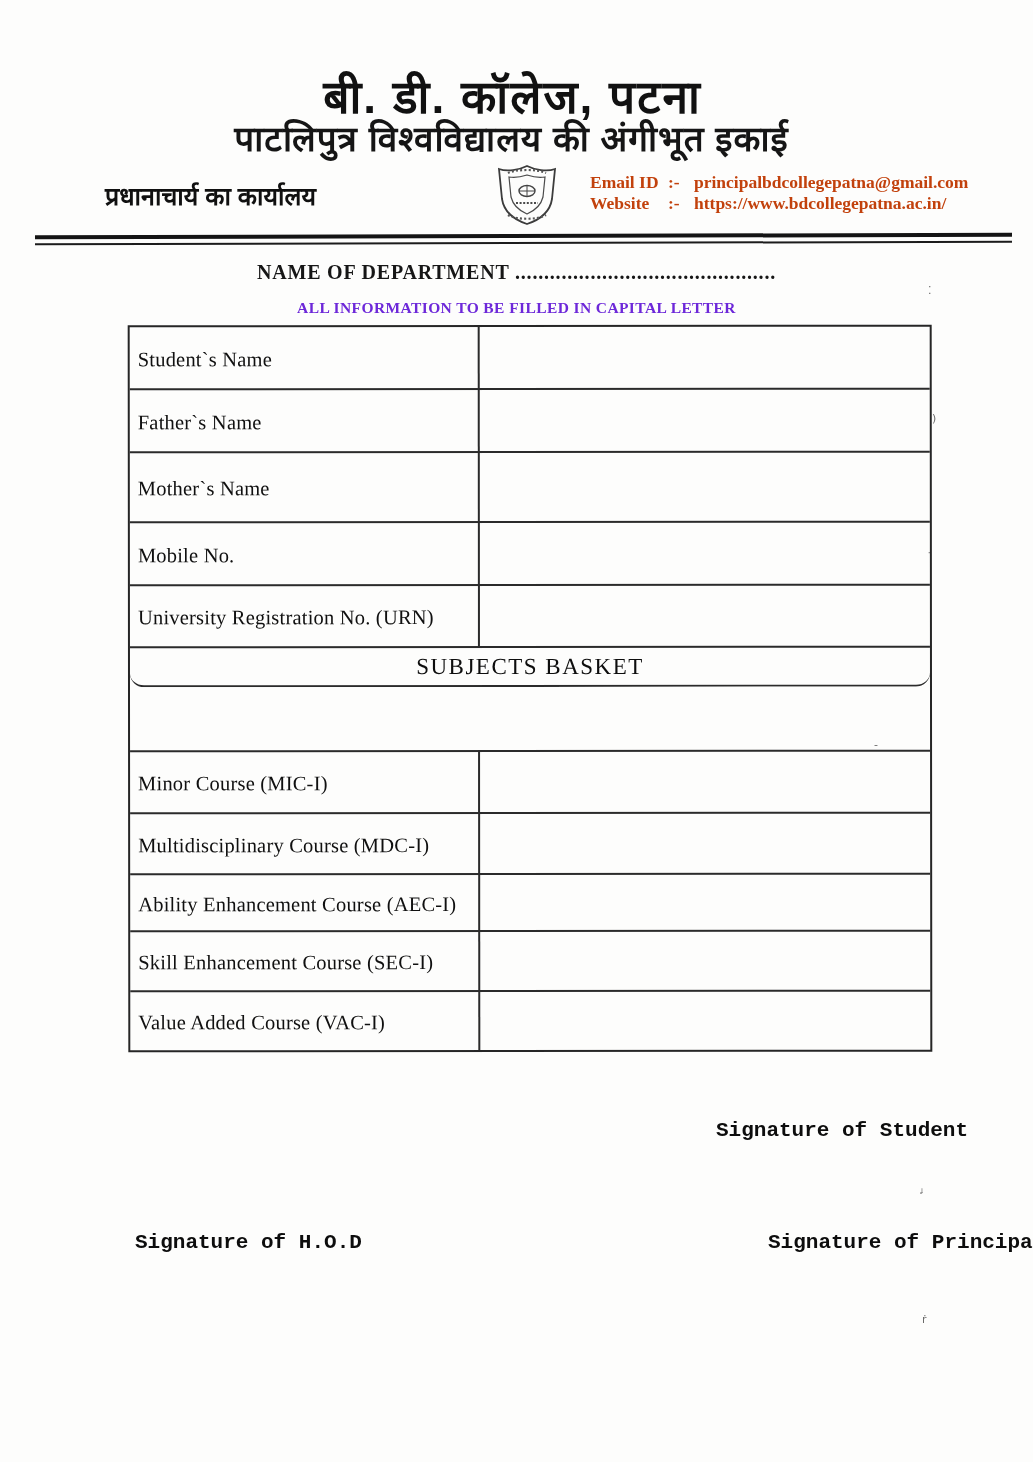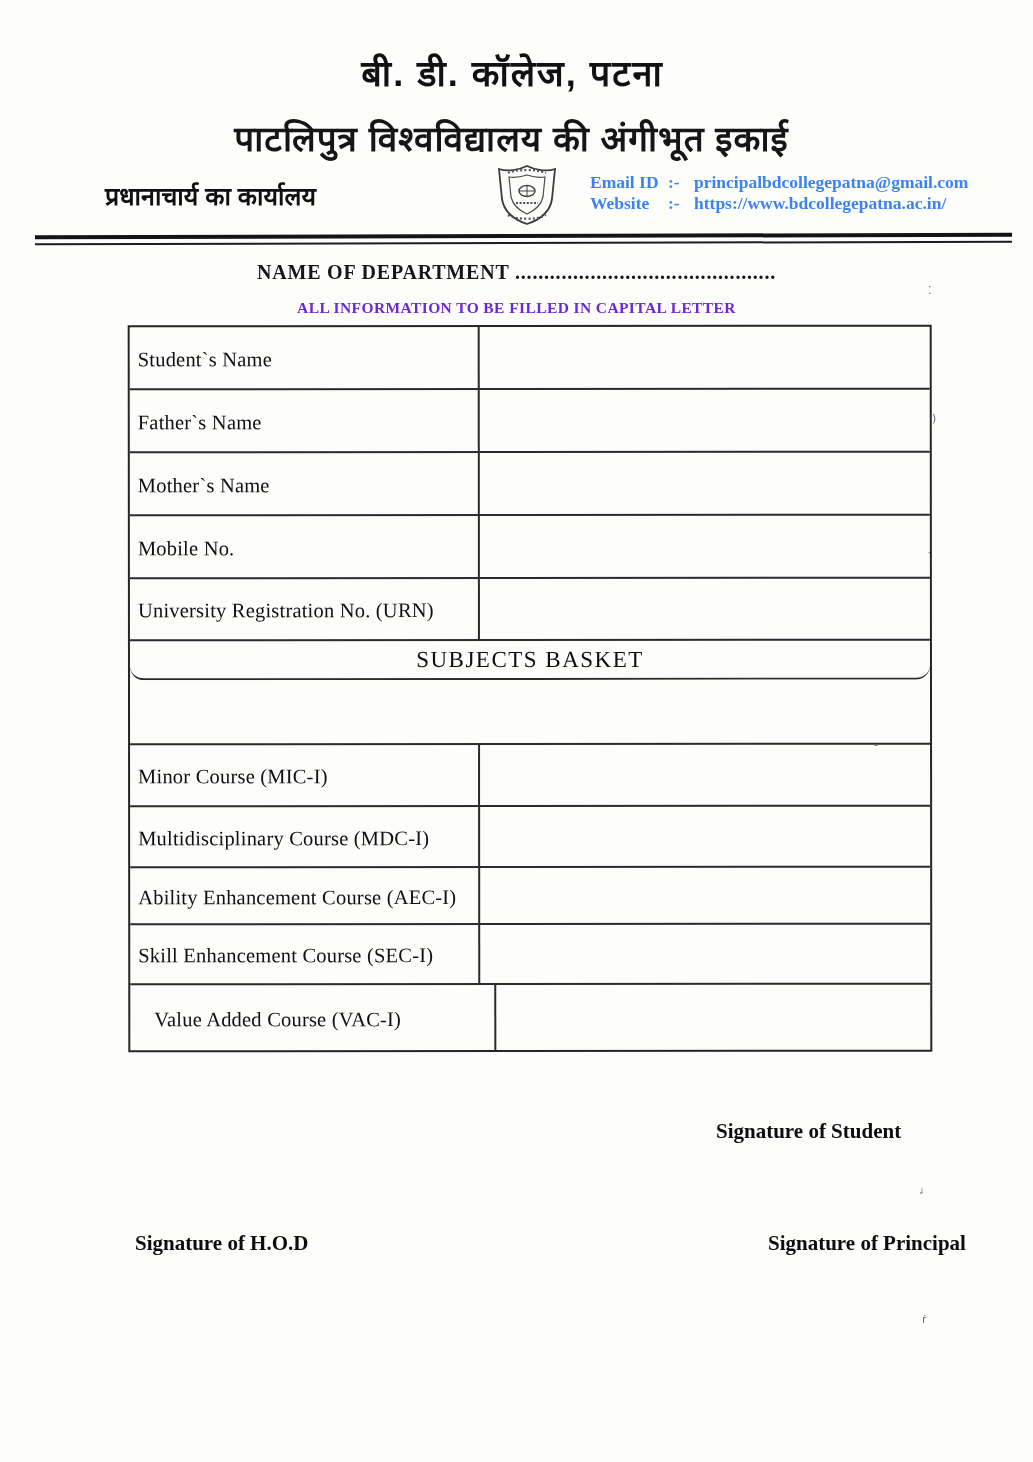--- a/index.html
+++ b/index.html
@@ -8,43 +8,43 @@
     position: relative;
     background: #fdfdfc;
     font-family: "Liberation Serif", serif;
     color: #161616;
     overflow: hidden;
   }
   .page { position: absolute; inset: 0; }
 
   
   .college-title {
-    position: absolute; top: 48px; left: 0; right: 8px;
+    position: absolute; top: 64px; left: 0; right: 8px;
     text-align: center;
     font-family: "Liberation Sans", sans-serif;
-    font-weight: 700; font-size: 36px; letter-spacing: 2px;
+    font-weight: 700; font-size: 46px; letter-spacing: 2px;
     color: #111;
   }
   .college-subtitle {
     position: absolute; top: 114px; left: 0; right: 10px;
     text-align: center;
     font-family: "Liberation Sans", sans-serif;
     font-weight: 600; font-size: 35px; letter-spacing: 1px;
     color: #151515;
   }
   .office-label {
     position: absolute; top: 178px; left: 105px;
     font-family: "Liberation Sans", sans-serif;
     font-weight: 700; font-size: 25px; color: #101010;
   }
   .seal { position: absolute; top: 163px; left: 494px; width: 66px; height: 64px; }
   .contact-block {
     position: absolute; top: 172px; left: 590px;
     font-family: "Liberation Serif", serif;
-    font-weight: 700; font-size: 17.5px; color: #3b82f6;
+    font-weight: 700; font-size: 17.5px; color: #c2410c;
     line-height: 21px; white-space: nowrap;
   }
   .contact-line { display: flex; }
   .contact-line .c-label { width: 78px; }
   .contact-line .c-sep { width: 26px; }
 
   .header-divider {
     position: absolute; top: 234px; left: 35px; width: 977px; height: 10px;
     border-top: 4px solid #141414;
     border-bottom: 2.5px solid #1c1c1c;
@@ -68,47 +68,47 @@
   
   .form-table {
     position: absolute; top: 325px; left: 128px;
     width: 804px; height: 727px;
     border: 2px solid #262626;
     display: flex; flex-direction: column;
     transform: rotate(-0.05deg);
     background: transparent;
   }
   .t-row { display: flex; border-bottom: 2px solid #2b2b2b; }
-  .t-row:last-child { border-bottom: none; margin-left: 16px; }
+  .t-row:last-child { border-bottom: none; }
   .t-label {
     width: 350px; border-right: 2px solid #2b2b2b;
     display: flex; align-items: center;
     padding: 4px 4px 2px 8px;
     font-size: 20.5px; line-height: 26px; color: #101010;
     letter-spacing: 0.2px;
   }
   .t-value { flex: 1; }
   .t-section {
     display: flex; align-items: center; justify-content: center;
     border-bottom: 2px solid #2b2b2b;
     font-size: 23px; font-weight: 500; letter-spacing: 1.5px;
     color: #0e0e0e;
   }
 
   
-  .rh1 { height: 63px; } .rh2 { height: 63px; } .rh3 { height: 63px; }
+  .rh1 { height: 63px; } .rh2 { height: 63px; } .rh3 { height: 70px; }
   .rh4 { height: 63px; gap: 29px; } .rh5 { height: 62px; }
   .rh-section { height: 39px; border-radius: 14px; }
   .rh6 { height: 65px; } .rh7 { height: 62px; } .rh8 { height: 61px; }
   .rh9 { height: 57px; } .rh10 { height: 60px; } .rh11 { flex: 1; }
 
   
   .sig {
     position: absolute;
-    font-family: Liberation Serif, serif;
+    font-family: Liberation Mono, monospace;
     font-weight: 700; font-size: 21px; color: #0d0d0d;
     white-space: nowrap;
     text-align: right;
   }
   .sig-student   { top: 1119px; left: 716px; }
   .sig-hod       { top: 1231px; left: 135px; }
   .sig-principal { top: 1231px; left: 736px; margin-left: 32px; }
 
   
   .artifact {

